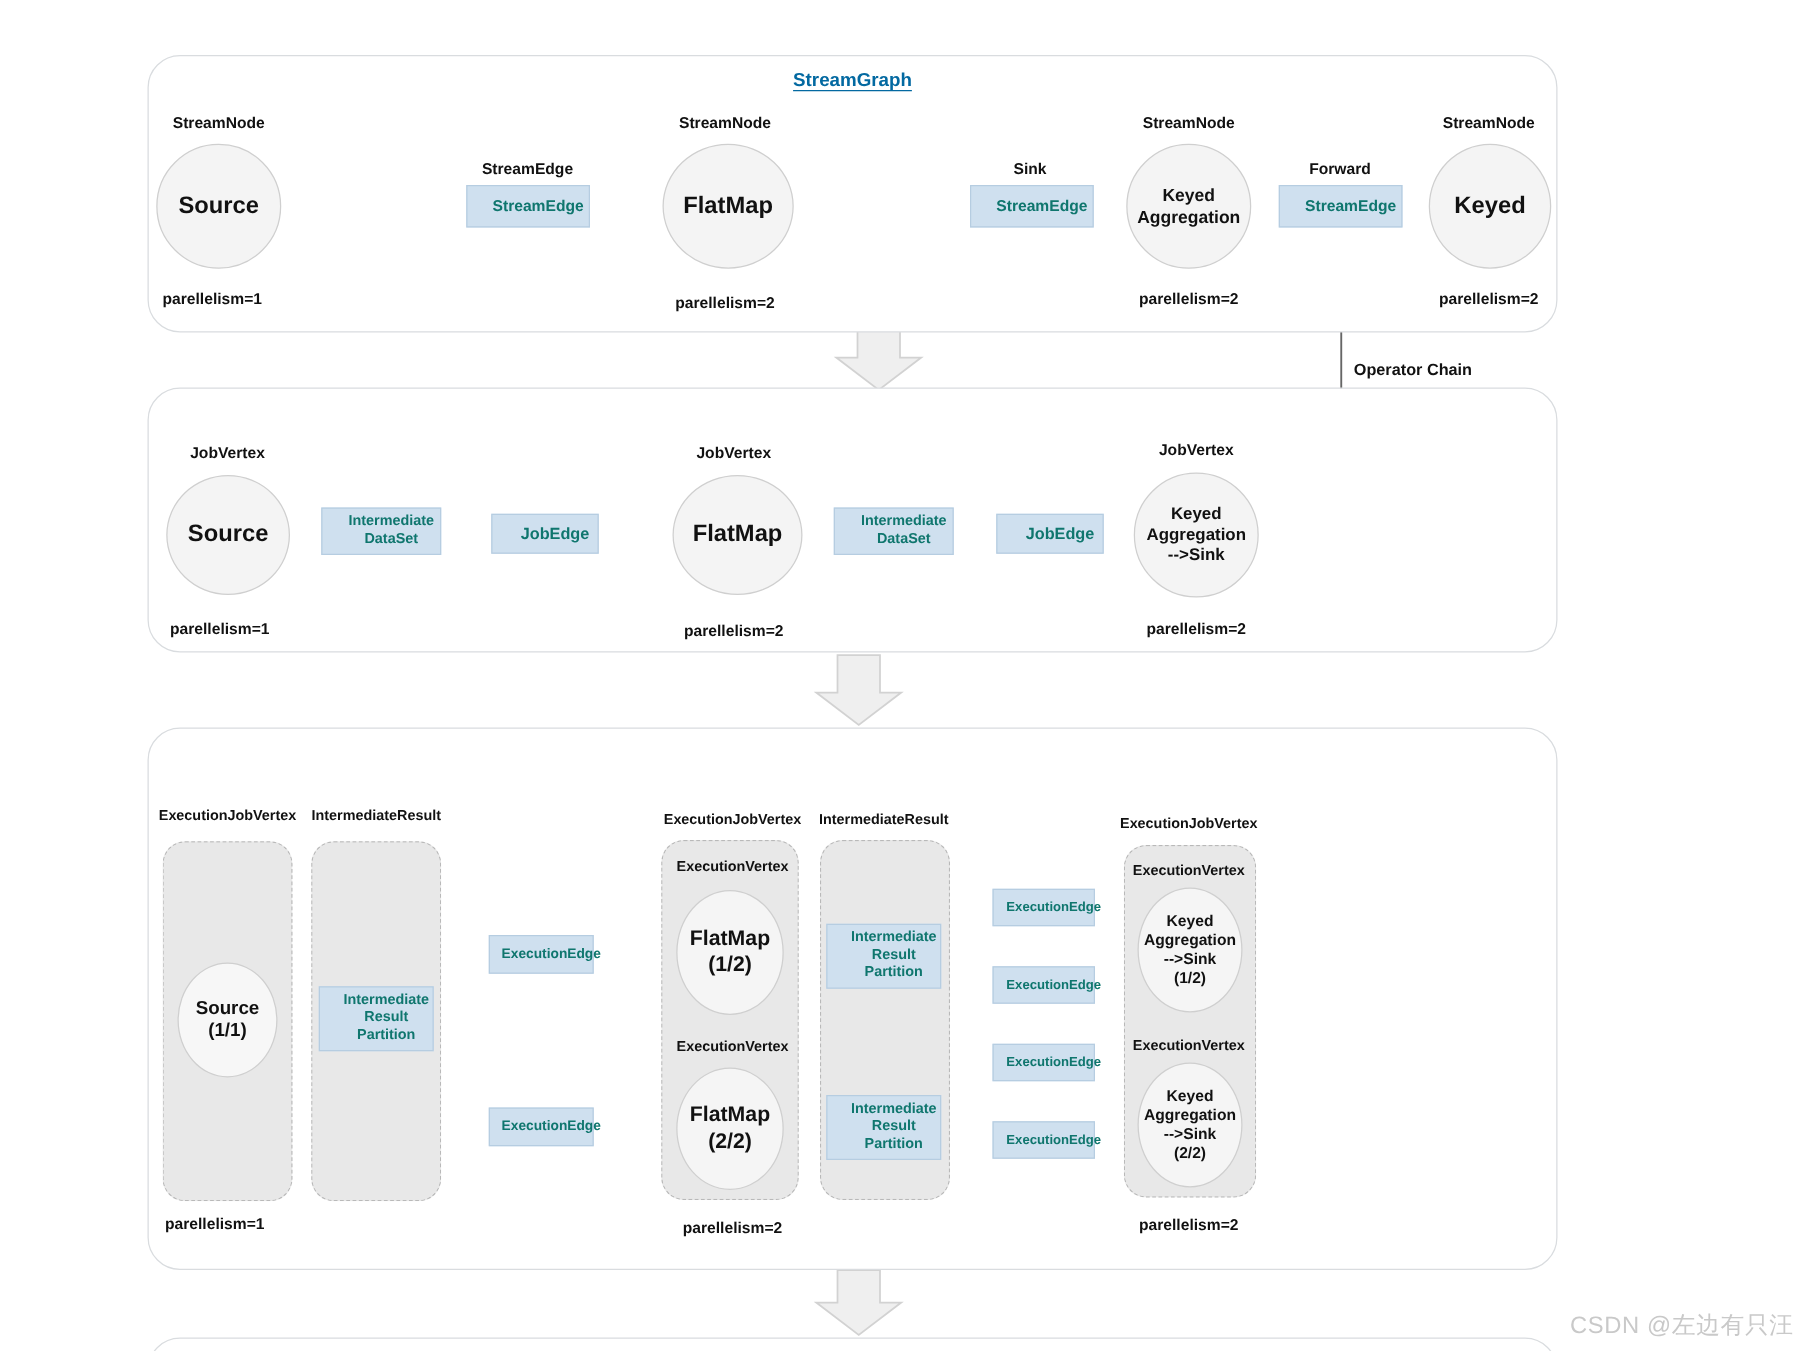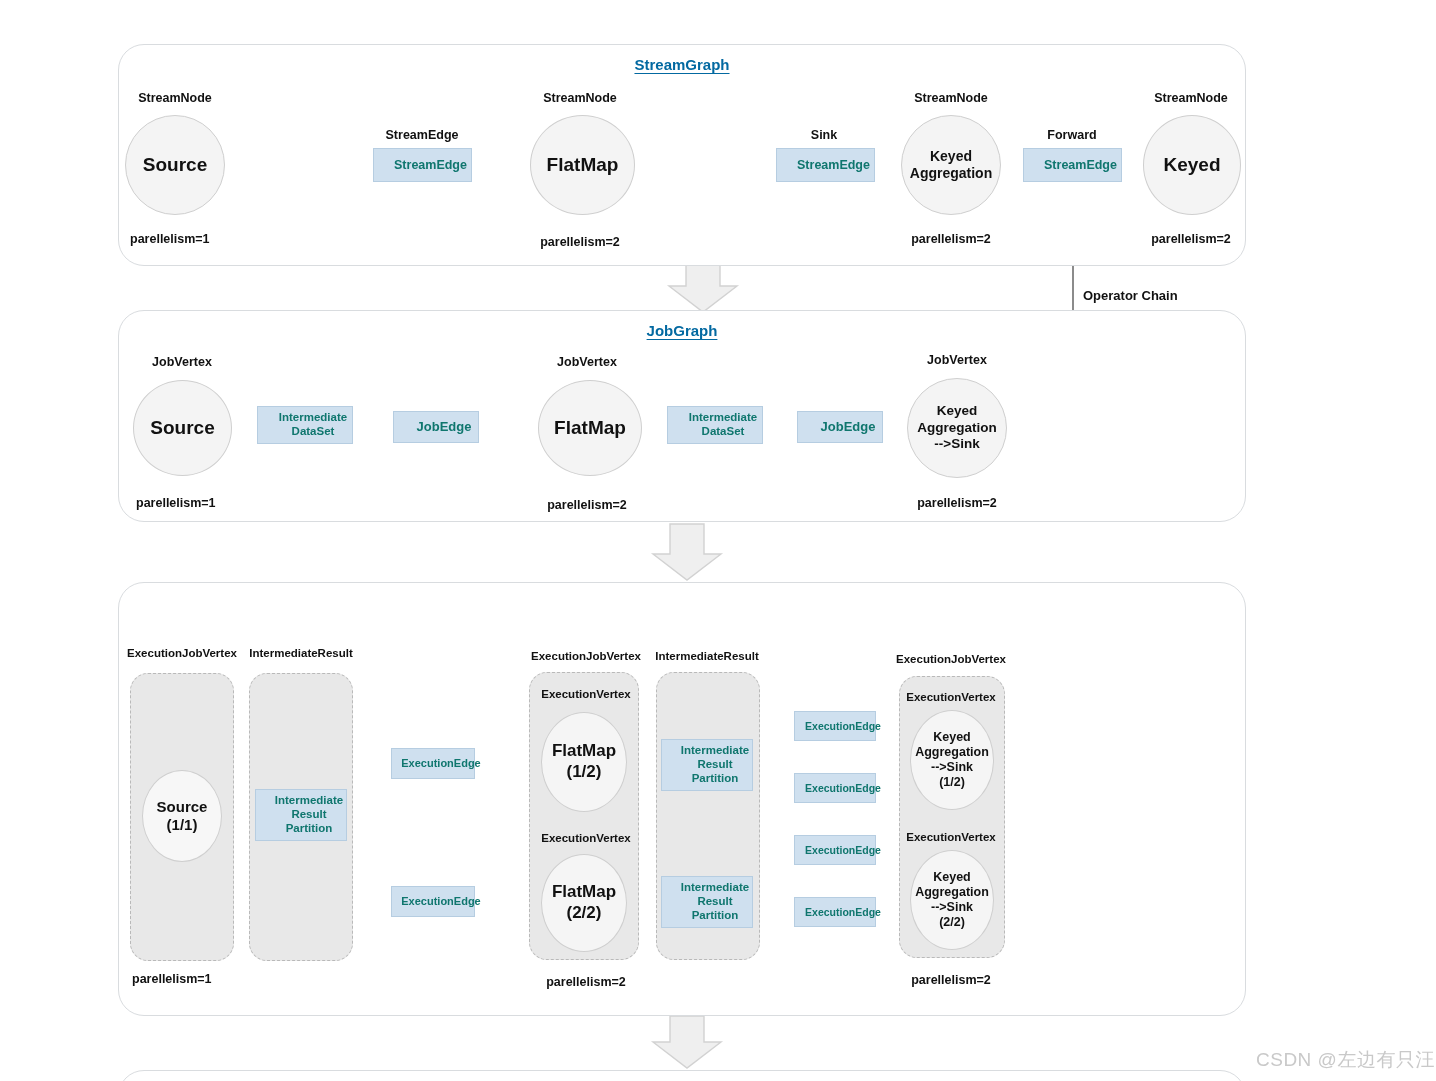--- a/index.html
+++ b/index.html
@@ -186,21 +186,20 @@
   <div class="cap c" style="left:1072px; top:128px; font-size:12.5px;">Forward</div>
   <div class="bbox" style="left:1023px; top:148px; width:99px; height:34px; font-size:12.5px;">StreamEdge</div>
 
   <div class="cap c" style="left:1191px; top:91px; font-size:12.5px;">StreamNode</div>
   <div class="node" style="left:1143px; top:115px; width:98px; height:100px; font-size:19px;">Keyed</div>
   <div class="cap c" style="left:1191px; top:232px; font-size:12.5px;">parellelism=2</div>
 
   <div class="cap" style="left:1083px; top:288px; font-size:13px;">Operator Chain</div>
 
   <div class="panel" style="left:118px; top:310px; width:1128px; height:212px;"></div>
-  <div class="panel-title" style="left:118px; top:322px; width:1128px;">JobGraph</div>
 
   <div class="cap c" style="left:182px; top:355px; font-size:12.5px;">JobVertex</div>
   <div class="node" style="left:133px; top:380px; width:99px; height:96px; font-size:19px;">Source</div>
   <div class="cap" style="left:136px; top:496px; font-size:12.5px;">parellelism=1</div>
 
   <div class="bbox" style="left:257px; top:406px; width:96px; height:38px; font-size:11.5px; white-space:pre-line;">Intermediate
 DataSet</div>
 
   <div class="bbox" style="left:393px; top:411px; width:86px; height:32px; font-size:13px;">JobEdge</div>
 

